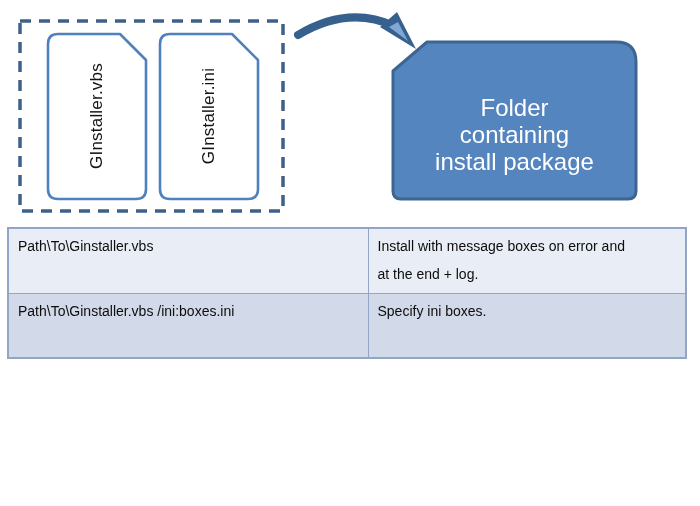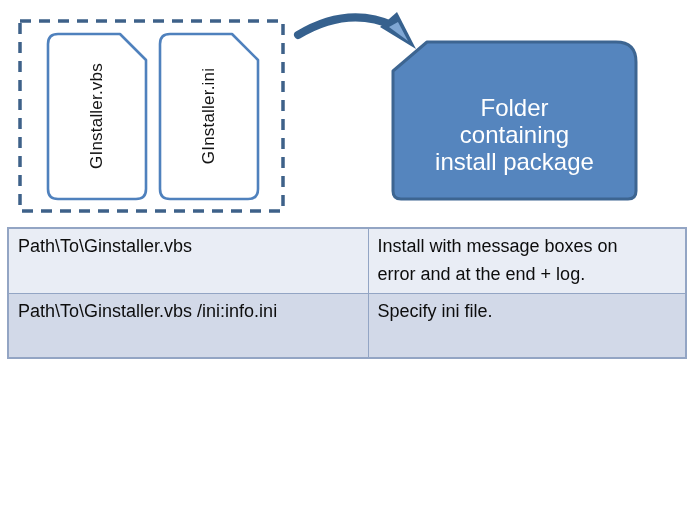--- a/index.html
+++ b/index.html
@@ -19,21 +19,21 @@
     position:absolute;left:427px;top:94px;width:175px;text-align:center;
     color:var(--folder-text,#fff);font-size:24px;line-height:27px;
   }
   .usage-table{
     position:absolute;left:7px;top:227px;width:678px;
     border-collapse:collapse;table-layout:fixed;
     border:2px solid var(--table-border,#93A5C4);
   }
   .usage-table td{
     border:1.5px solid var(--table-border,#93A5C4);
-    vertical-align:top;font-size:18px;line-height:28px;
+    vertical-align:top;font-size:14px;line-height:28px;
     padding:3px 8px 3px 9px;height:65px;box-sizing:border-box;
     color:#0d0d0d;
     margin-left:27px;
   }
   .usage-table td.col-cmd{width:360px;}
   .usage-table td.col-desc{width:318px;padding-right:45px;}
   .usage-table tr.band-light td{background:var(--row-light,#E9EDF5);}
   .usage-table tr.band-dark td{background:var(--row-dark,#D2D9E8);}
 </style>
 </head>
@@ -61,19 +61,19 @@
 
   <div class="folder-label">Folder containing install package</div>
 
   <table class="usage-table">
     <tbody>
       <tr class="band-light">
         <td class="col-cmd">Path\To\Ginstaller.vbs</td>
         <td class="col-desc">Install with message boxes on error and at the end + log.</td>
       </tr>
       <tr class="band-dark">
-        <td class="col-cmd">Path\To\Ginstaller.vbs /ini:info.ini</td>
-        <td class="col-desc">Specify ini file.</td>
+        <td class="col-cmd">Path\To\Ginstaller.vbs /ini:boxes.ini</td>
+        <td class="col-desc">Specify ini boxes.</td>
       </tr>
     </tbody>
   </table>
 
 </div>
 
 </body></html>

